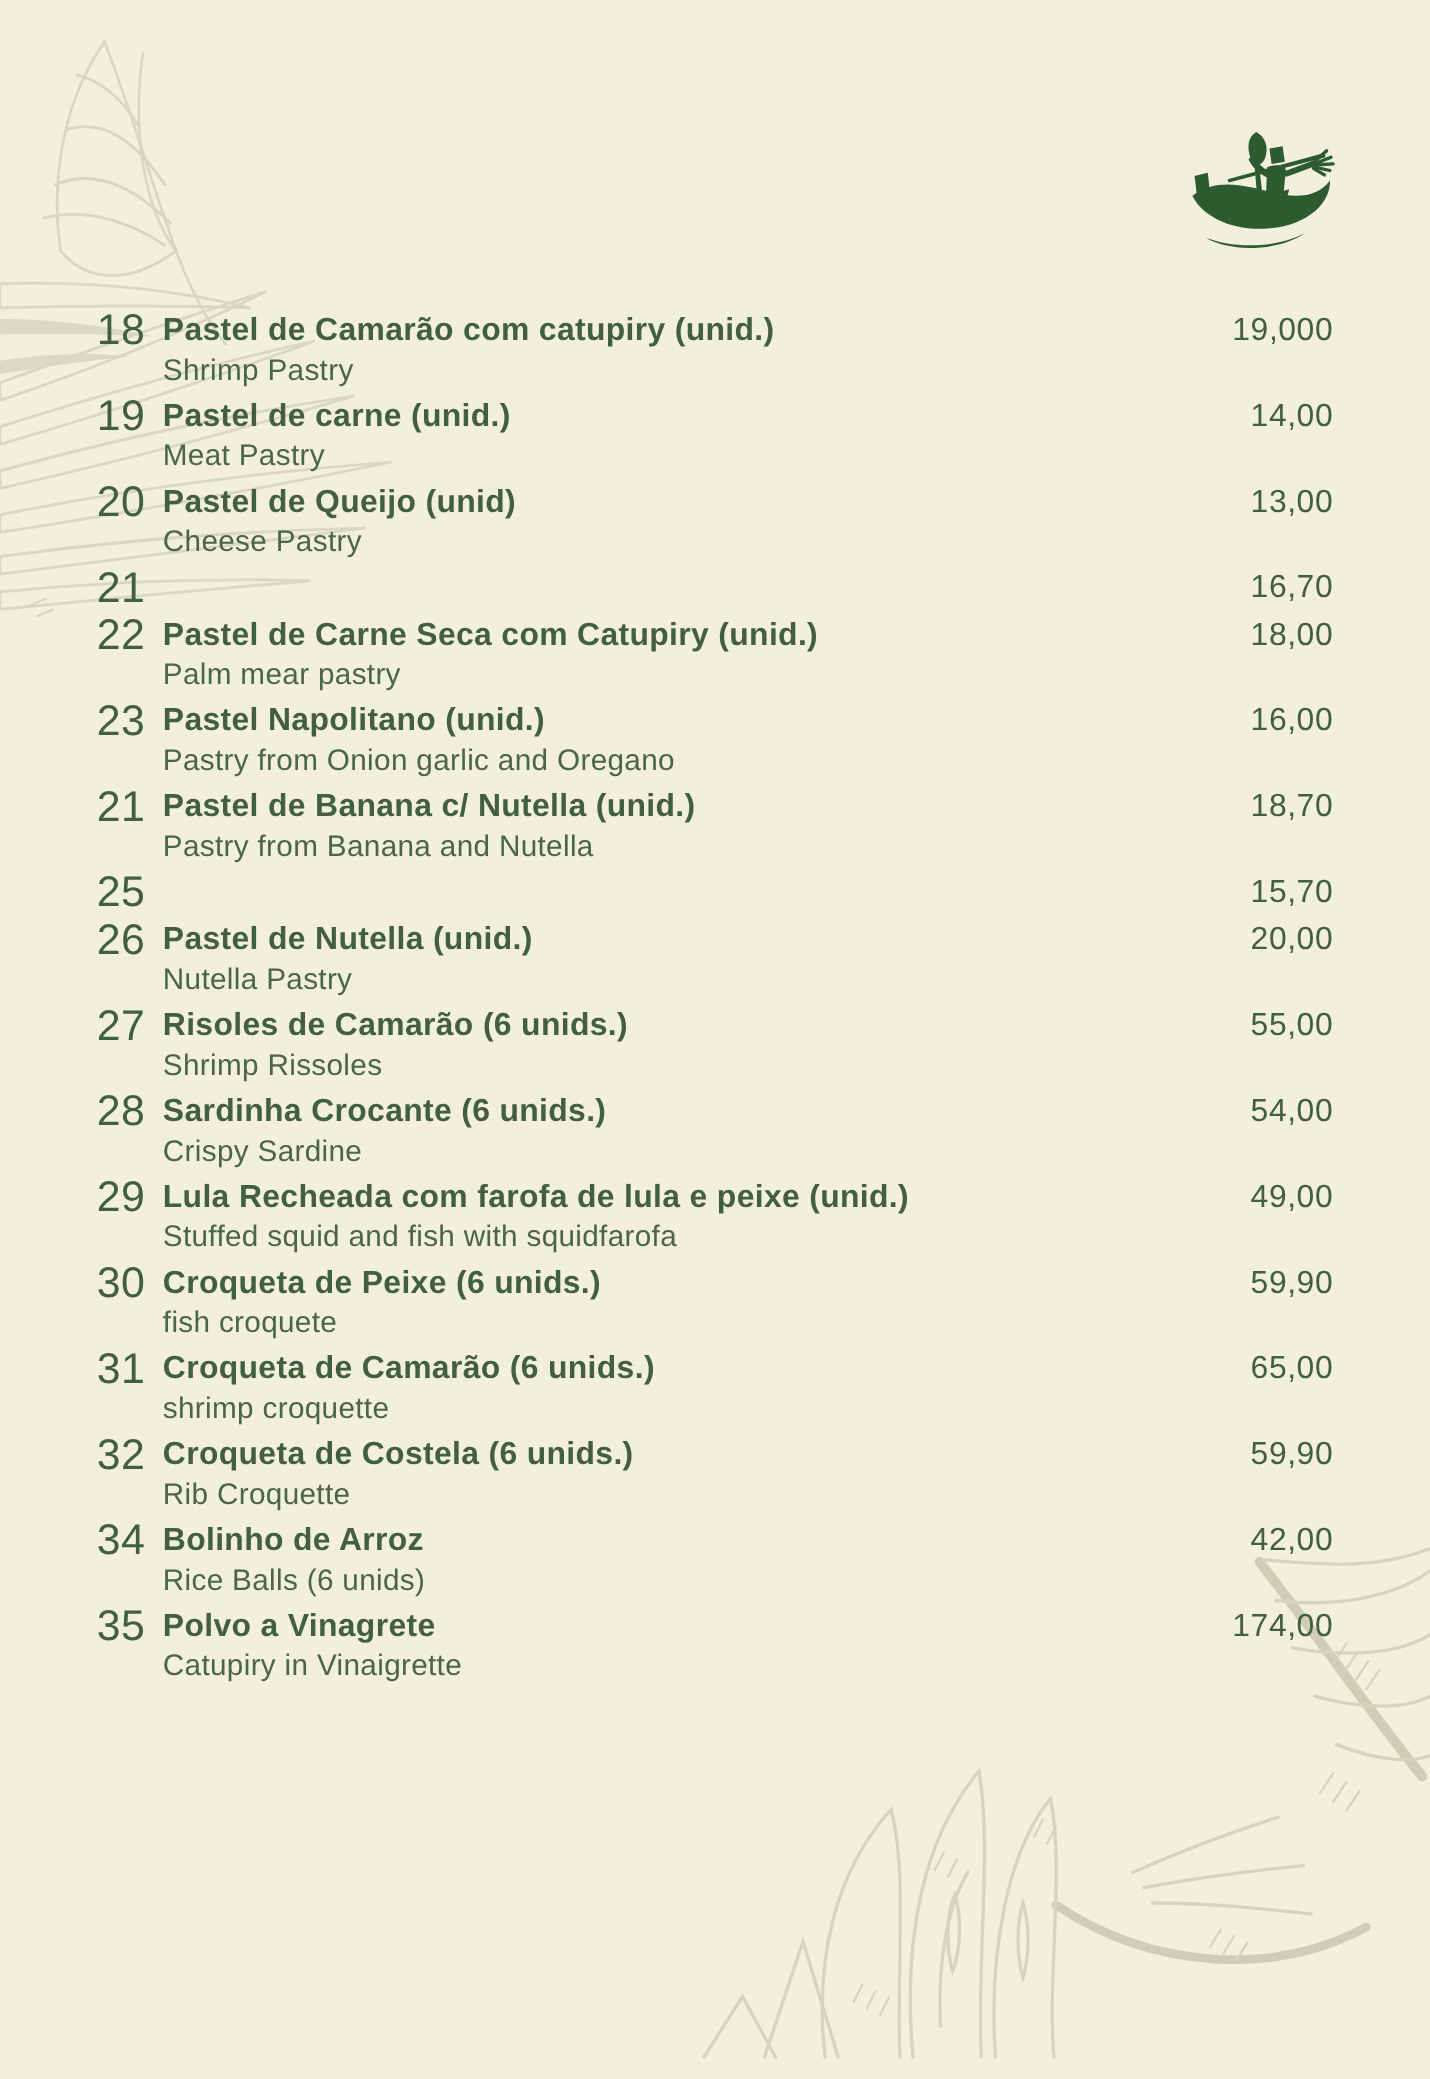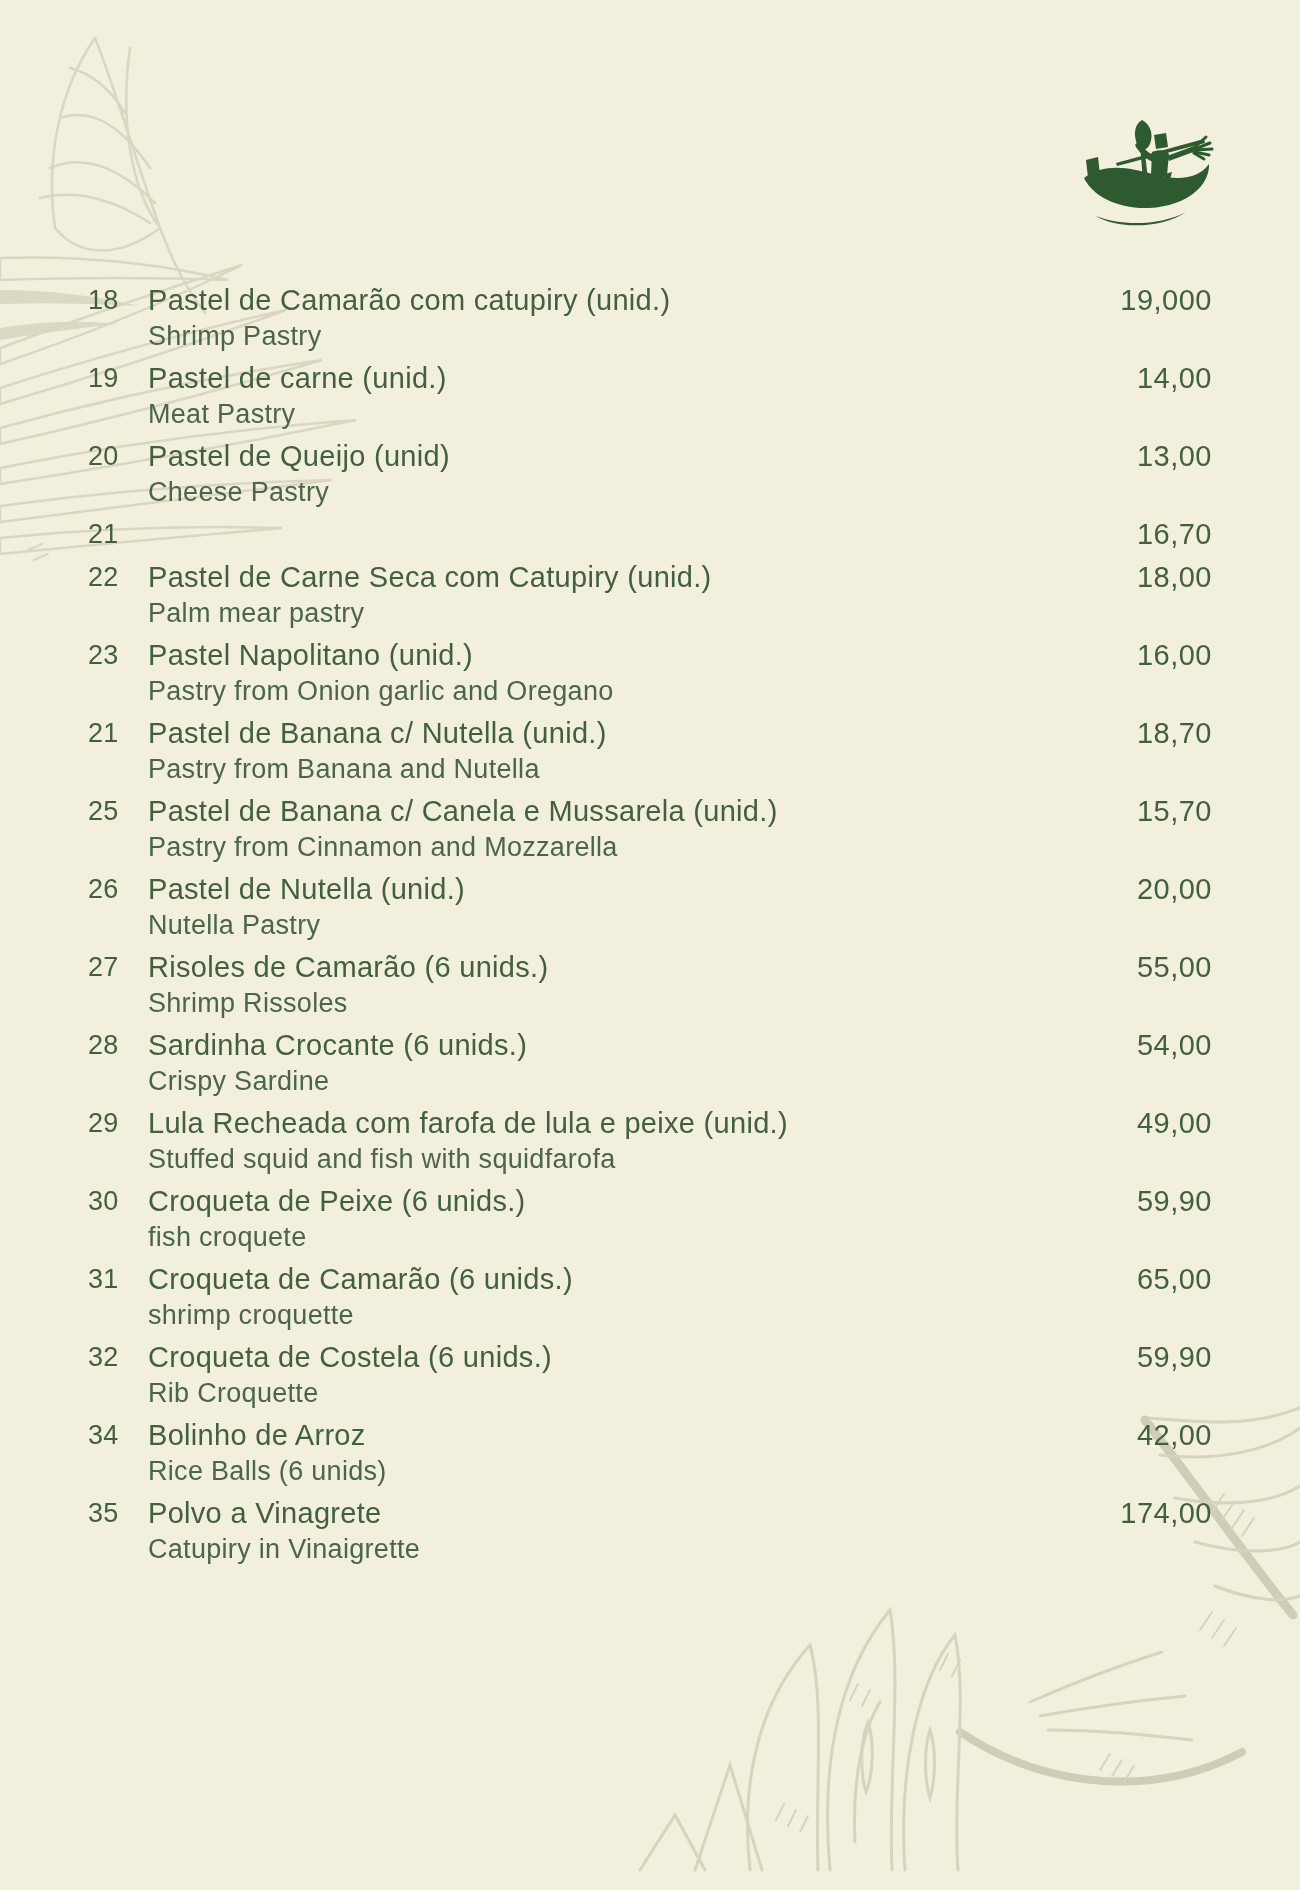--- a/index.html
+++ b/index.html
@@ -12,26 +12,26 @@
   .deco{position:absolute;z-index:0;pointer-events:none;}
   .deco-top-left{left:0;top:28px;}
   .deco-bottom-right{left:600px;top:1400px;}
   .logo{position:absolute;left:1076px;top:116px;width:140px;height:118px;z-index:1;}
   .menu-list{
     position:absolute;left:88px;top:282px;width:1124px;z-index:2;
   }
   .row{display:flex;align-items:flex-start;margin-bottom:6px;}
   .num{
     width:50px;margin-right:10px;flex:none;
-    font-size:27px;line-height:37px;font-weight:500;
+    font-size:39px;line-height:37px;font-weight:500;
     color:#42603e;letter-spacing:.3px;
   }
   .txt{flex:1;min-width:0;}
   .name{
-    font-size:29px;line-height:37px;font-weight:400;
+    font-size:29px;line-height:37px;font-weight:700;
     color:#42603e;letter-spacing:.3px;
   }
   .trans{
     font-size:27px;line-height:35px;
     color:#4b6647;letter-spacing:.3px;
   }
   .price{
     flex:none;margin-left:auto;padding-left:20px;
     font-size:29px;line-height:37px;font-weight:500;
     color:#42603e;letter-spacing:.5px;text-align:center;
@@ -167,24 +167,20 @@
     <div class="num">21</div>
     <div class="txt">
       <div class="name">Pastel de Banana c/ Nutella (unid.)</div>
       <div class="trans">Pastry from Banana and Nutella</div>
     </div>
     <div class="price">18,70</div>
   </div>
 
   <div class="row">
     <div class="num">25</div>
-    <div class="txt">
-      <div class="name">Pastel de Banana c/ Canela e Mussarela (unid.)</div>
-      <div class="trans">Pastry from Cinnamon and Mozzarella</div>
-    </div>
     <div class="price">15,70</div>
   </div>
 
   <div class="row">
     <div class="num">26</div>
     <div class="txt">
       <div class="name">Pastel de Nutella (unid.)</div>
       <div class="trans">Nutella Pastry</div>
     </div>
     <div class="price">20,00</div>

